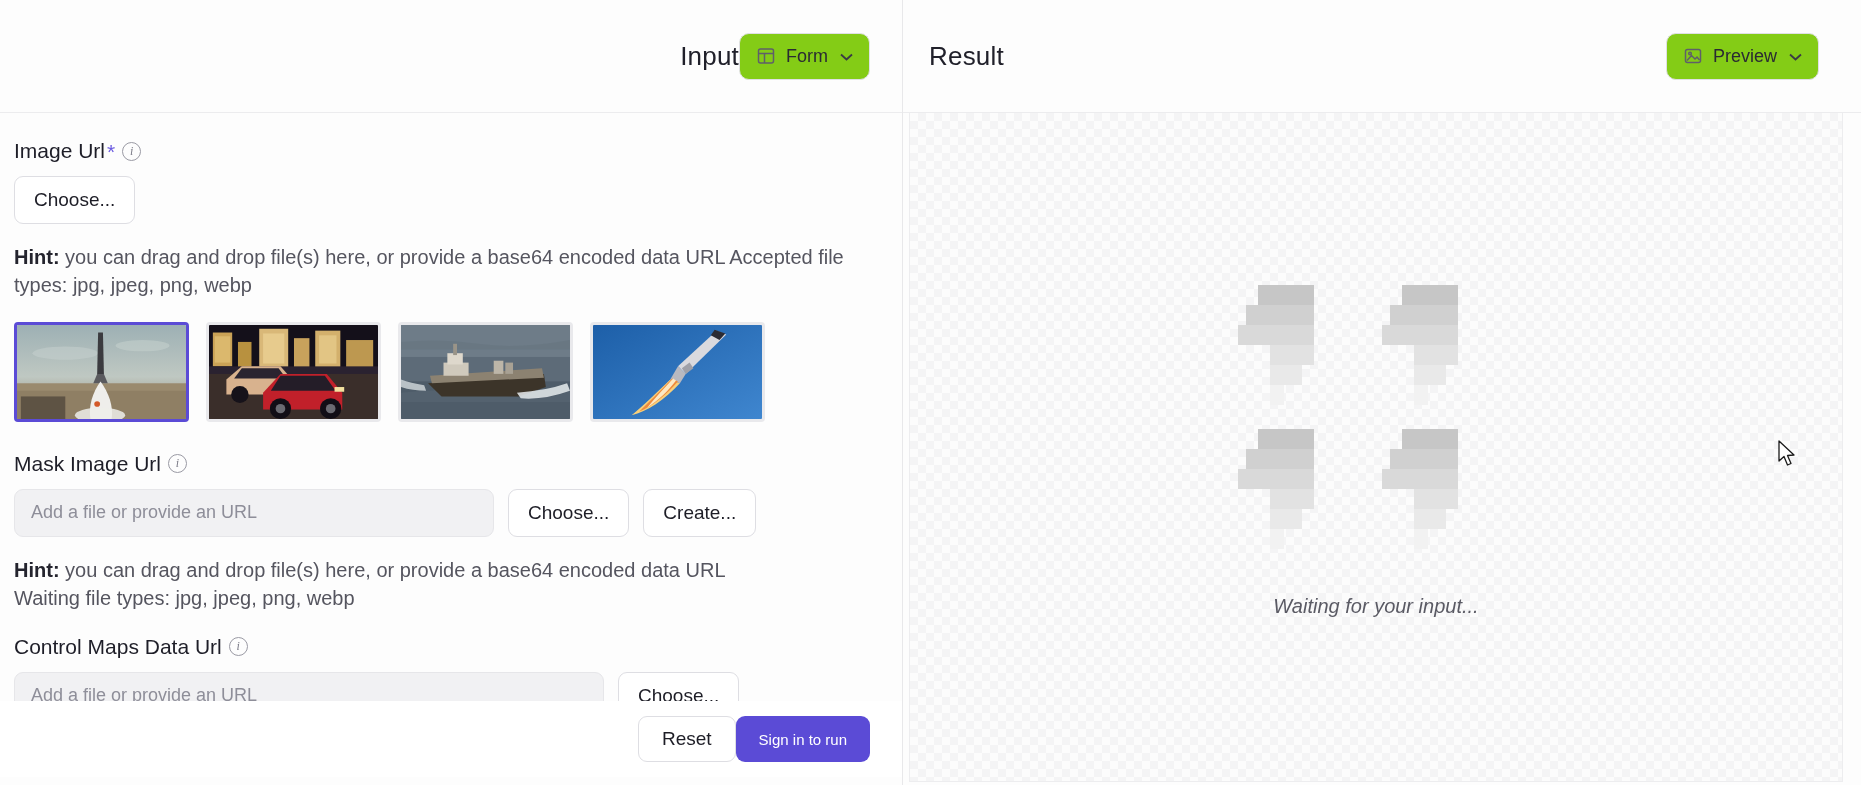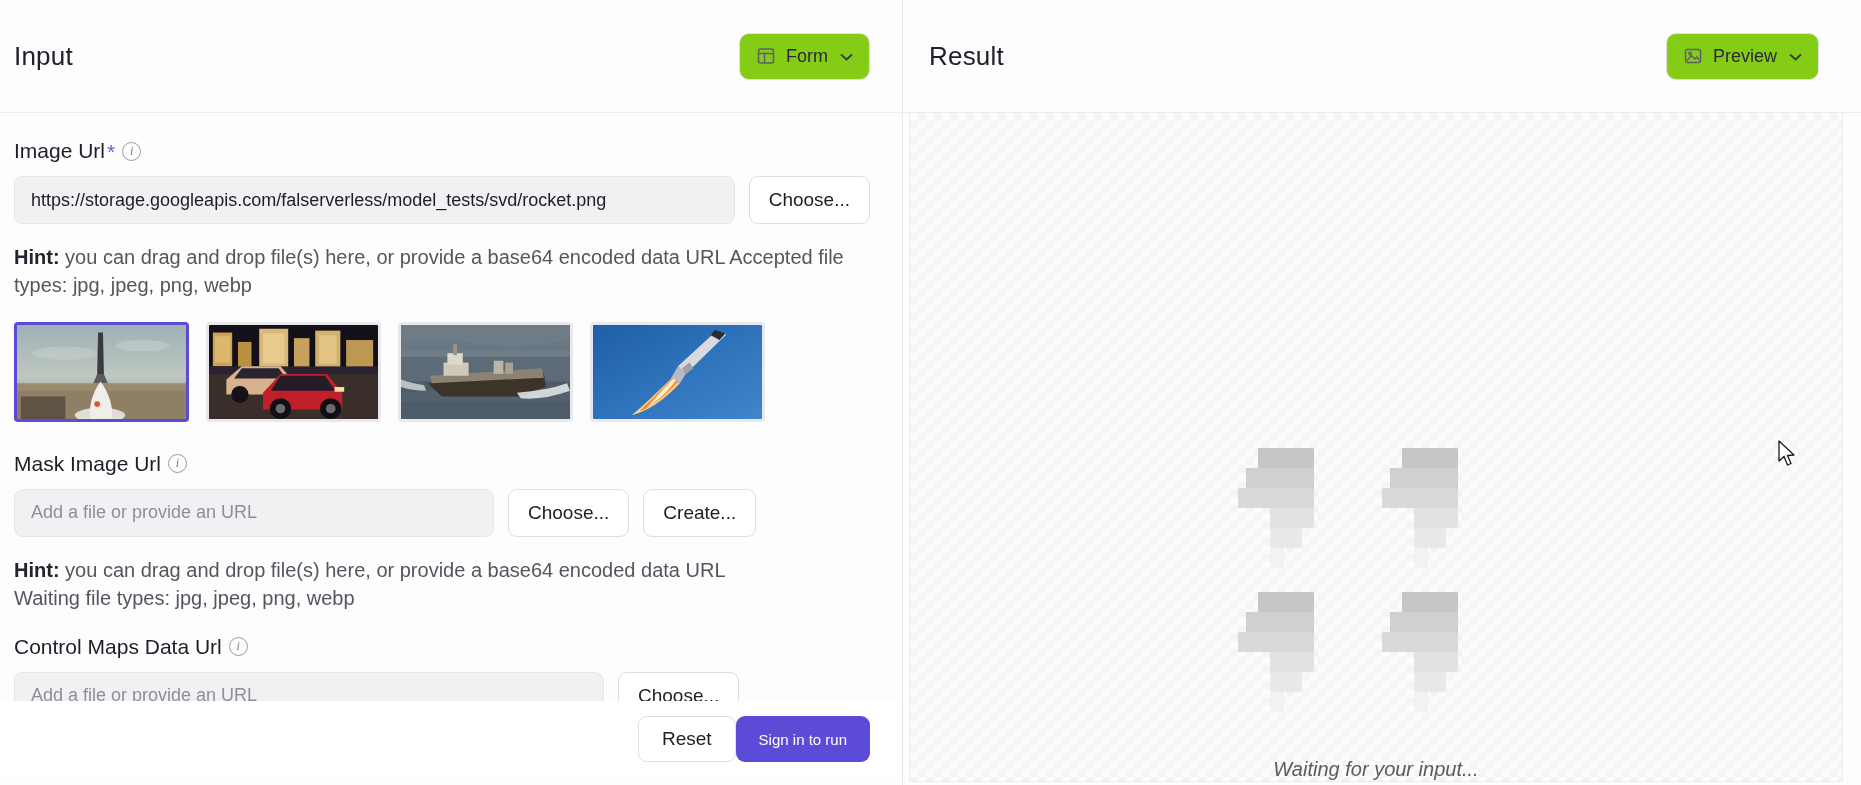--- a/index.html
+++ b/index.html
@@ -14,21 +14,21 @@
   
   .input-panel {
     position: relative;
     width: 903px; height: 785px;
     background: #fdfdfd;
     border-right: 1px solid #e8e8ea;
     display: flex; flex-direction: column;
   }
   .panel-header {
     height: 113px; flex: 0 0 113px;
-    display: flex; align-items: center; justify-content: space-between;
+    display: flex; align-items: center; justify-content: flex-end;
     padding: 0 32px 0 14px;
     border-bottom: 1px solid #ececee;
     background: #fdfdfd;
   }
   .panel-title { font-size: 26px; color: #20202a; font-weight: 400; letter-spacing: .2px; }
 
   .pill-btn {
     display: inline-flex; align-items: center; gap: 10px;
     height: 47px; padding: 0 16px;
     border: 1px solid #e0e0e4; border-radius: 10px;
@@ -129,21 +129,21 @@
   .result-body {
     flex: 1 1 auto; margin: 0 18px 3px 6px;
     border: 1px solid #ededef; border-top: none;
     background-color: #fcfcfc;
     background-image:
       linear-gradient(45deg, #f4f4f5 25%, transparent 25%, transparent 75%, #f4f4f5 75%),
       linear-gradient(45deg, #f4f4f5 25%, transparent 25%, transparent 75%, #f4f4f5 75%);
     background-size: 16px 16px;
     background-position: 0 0, 8px 8px;
     display: flex; flex-direction: column;
-    align-items: center; justify-content: flex-end; gap: 34px;
+    align-items: center; justify-content: center; gap: 34px;
   }
   .placeholder-grid {
     display: grid; grid-template-columns: repeat(2, 140px);
     grid-template-rows: repeat(2, 140px);
     gap: 4px;
   }
   .placeholder-grid svg { display: block; }
   .waiting-text { font-size: 20px; color: #5a5a64; font-style: italic; }
 
   .cursor { position: absolute; pointer-events: none; z-index: 50; }
@@ -176,21 +176,20 @@
 
     <div class="form-scroll">
 
       <div class="field">
         <div class="field-label">
           <span>Image Url</span>
             <span class="req-star">*</span>
           <span class="info-icon">i</span>
         </div>
         <div class="input-row">
-          <input class="text-input" type="text" value="https://storage.googleapis.com/falserverless/model_tests/svd/rocket.png" style="">
           <button class="btn-outline">Choose...</button>
         </div>
         <p class="hint">
           <b>Hint:</b><span> you can drag and drop file(s) here, or provide a base64 encoded data URL Accepted file types: jpg, jpeg, png, webp</span>
         </p>
 
         <div class="thumbs">
 
           <div class="thumb selected">
             <svg viewBox="0 0 175 100" preserveAspectRatio="none">

